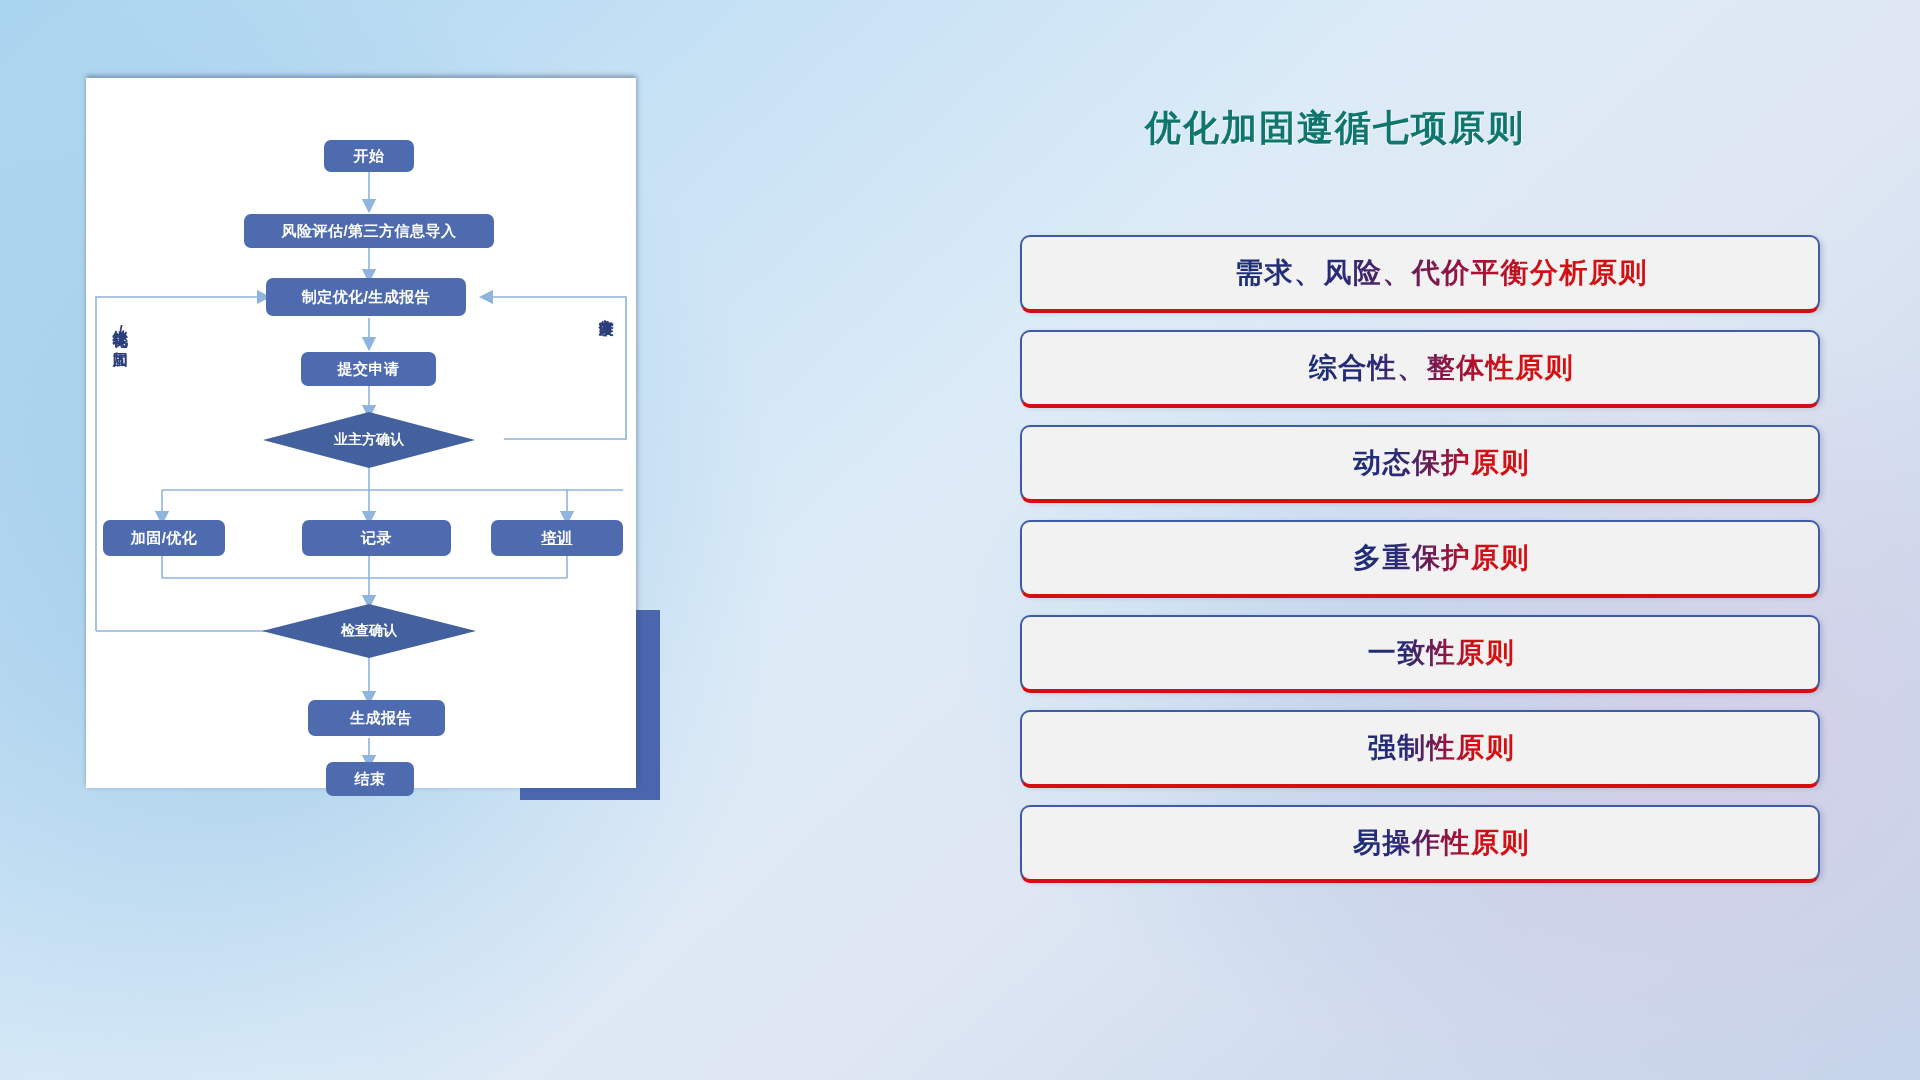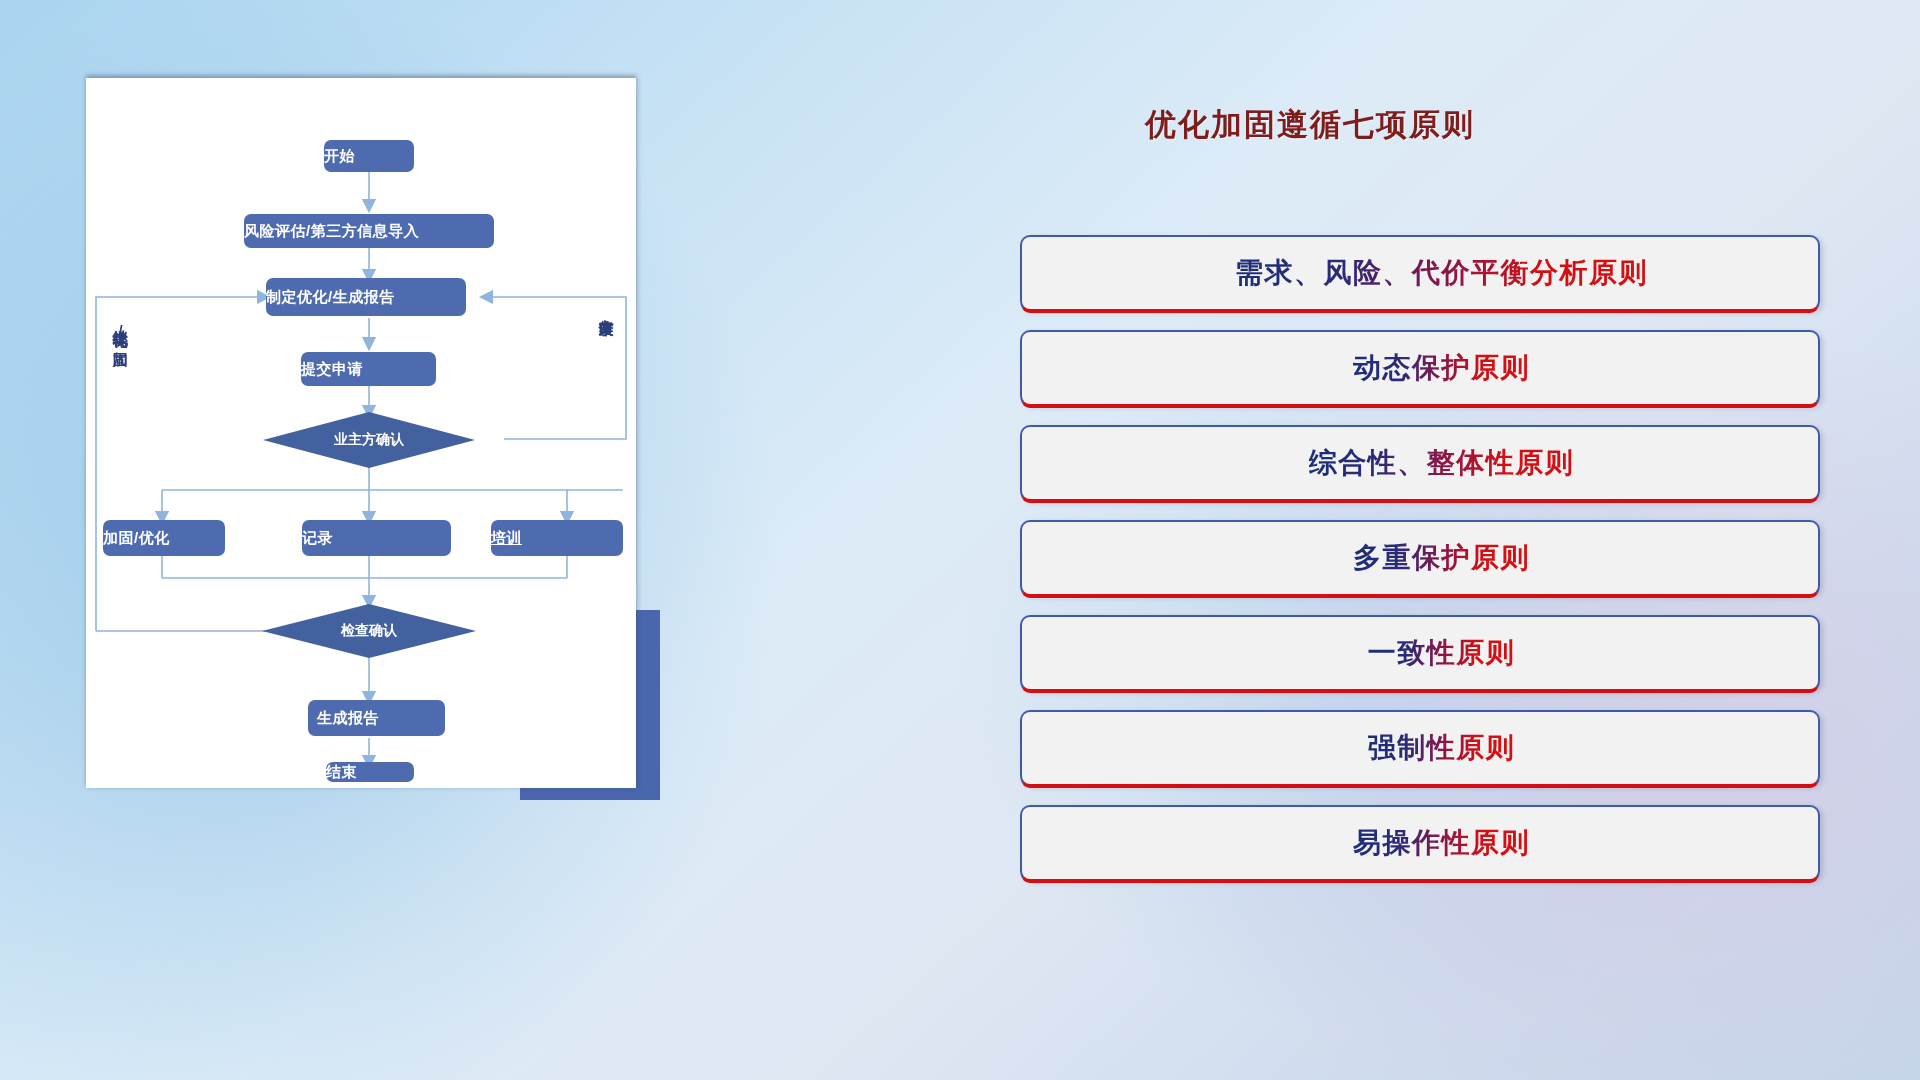--- a/index.html
+++ b/index.html
@@ -16,33 +16,33 @@
   }
 
   
   #flow-panel{position:absolute;left:86px;top:78px;width:550px;height:710px;}
   #flow-accent{position:absolute;left:434px;top:532px;width:140px;height:190px;background:#4a66ad;}
   #flow-card{position:absolute;left:0;top:0;width:550px;height:710px;background:#ffffff;
              box-shadow:0 -3px 4px rgba(60,70,110,.35),2px 0 5px rgba(60,70,110,.18);}
 
   #flow-svg{position:absolute;left:0;top:0;width:550px;height:710px;}
 
-  .node{position:absolute;display:flex;align-items:center;
+  .node{position:absolute;display:flex;align-items:center;justify-content:center;
         background:#4f6bb0;color:#fff;border-radius:7px;font-weight:bold;
         font-size:15px;letter-spacing:.5px;white-space:nowrap;}
   .dnode{position:absolute;display:flex;align-items:center;justify-content:center;
          color:#fff;font-weight:bold;font-size:14px;white-space:nowrap;
          background:#44619f;clip-path:polygon(50% 0,100% 50%,50% 100%,0 50%);}
   .vlabel{position:absolute;color:#2b3f7d;font-size:15px;font-weight:bold;line-height:1.08;
           writing-mode:vertical-rl;text-orientation:upright;letter-spacing:1px;}
 
   
   #right-panel{position:absolute;left:1020px;top:80px;width:820px;height:920px;}
-  #principles-title{position:absolute;left:125px;top:24px;font-size:31px;font-weight:bold;
-      color:#7f1d1d;letter-spacing:2px;text-shadow:1px 1px 0 rgba(255,255,255,.7);white-space:nowrap;}
+  #principles-title{position:absolute;left:125px;top:24px;font-size:36px;font-weight:bold;
+      color:#0f766e;letter-spacing:2px;text-shadow:1px 1px 0 rgba(255,255,255,.7);white-space:nowrap;}
   #cards{position:absolute;left:0;top:155px;width:800px;}
   .pcard{position:relative;height:72px;margin-bottom:19px;border-radius:10px;
          background:#f2f2f2;border:2px solid #3f5ba6;
          border-bottom-color:#d40f13;
          box-shadow:0 3px 0 -1px #d40f13, 3px 2px 5px rgba(60,70,110,.20);
          display:flex;align-items:center;justify-content:center;padding-left:43px;}
   .pcard .ptext{font-size:28px;font-weight:bold;letter-spacing:1.5px;white-space:nowrap;
        background:linear-gradient(90deg,#1c2f78 0%,#2b2a77 26%,#8e1545 52%,#d40f13 74%,#d40f13 100%);
        -webkit-background-clip:text;background-clip:text;color:transparent;}
 </style>
@@ -116,40 +116,40 @@
   </div>
   <div class="node" style="left:405px;top:442px;width:132px;height:36px;text-decoration:underline;">
     <span>培训</span>
   </div>
   <div class="dnode" style="left:176px;top:526px;width:214px;height:54px;">
     <span>检查确认</span>
   </div>
   <div class="node" style="left:222px;top:622px;width:128px;height:36px;padding-left:9px;">
     <span>生成报告</span>
   </div>
-  <div class="node" style="left:240px;top:684px;width:88px;height:20px;">
+  <div class="node" style="left:240px;top:684px;width:88px;height:34px;">
     <span>结束</span>
   </div>
 
   <div class="vlabel" style="left:26px;top:240px;height:130px;">继续优化/加固</div>
   <div class="vlabel" style="left:512px;top:228px;height:100px;">方案修改</div>
 </div>
 
 <div id="right-panel">
   <div id="principles-title">优化加固遵循七项原则</div>
 
   <div id="cards">
     <div class="pcard">
       <span class="ptext">需求、风险、代价平衡分析原则</span>
     </div>
     <div class="pcard">
-      <span class="ptext">动态保护原则</span>
+      <span class="ptext">综合性、整体性原则</span>
     </div>
     <div class="pcard">
-      <span class="ptext">综合性、整体性原则</span>
+      <span class="ptext">动态保护原则</span>
     </div>
     <div class="pcard">
       <span class="ptext">多重保护原则</span>
     </div>
     <div class="pcard">
       <span class="ptext">一致性原则</span>
     </div>
     <div class="pcard">
       <span class="ptext">强制性原则</span>
     </div>

